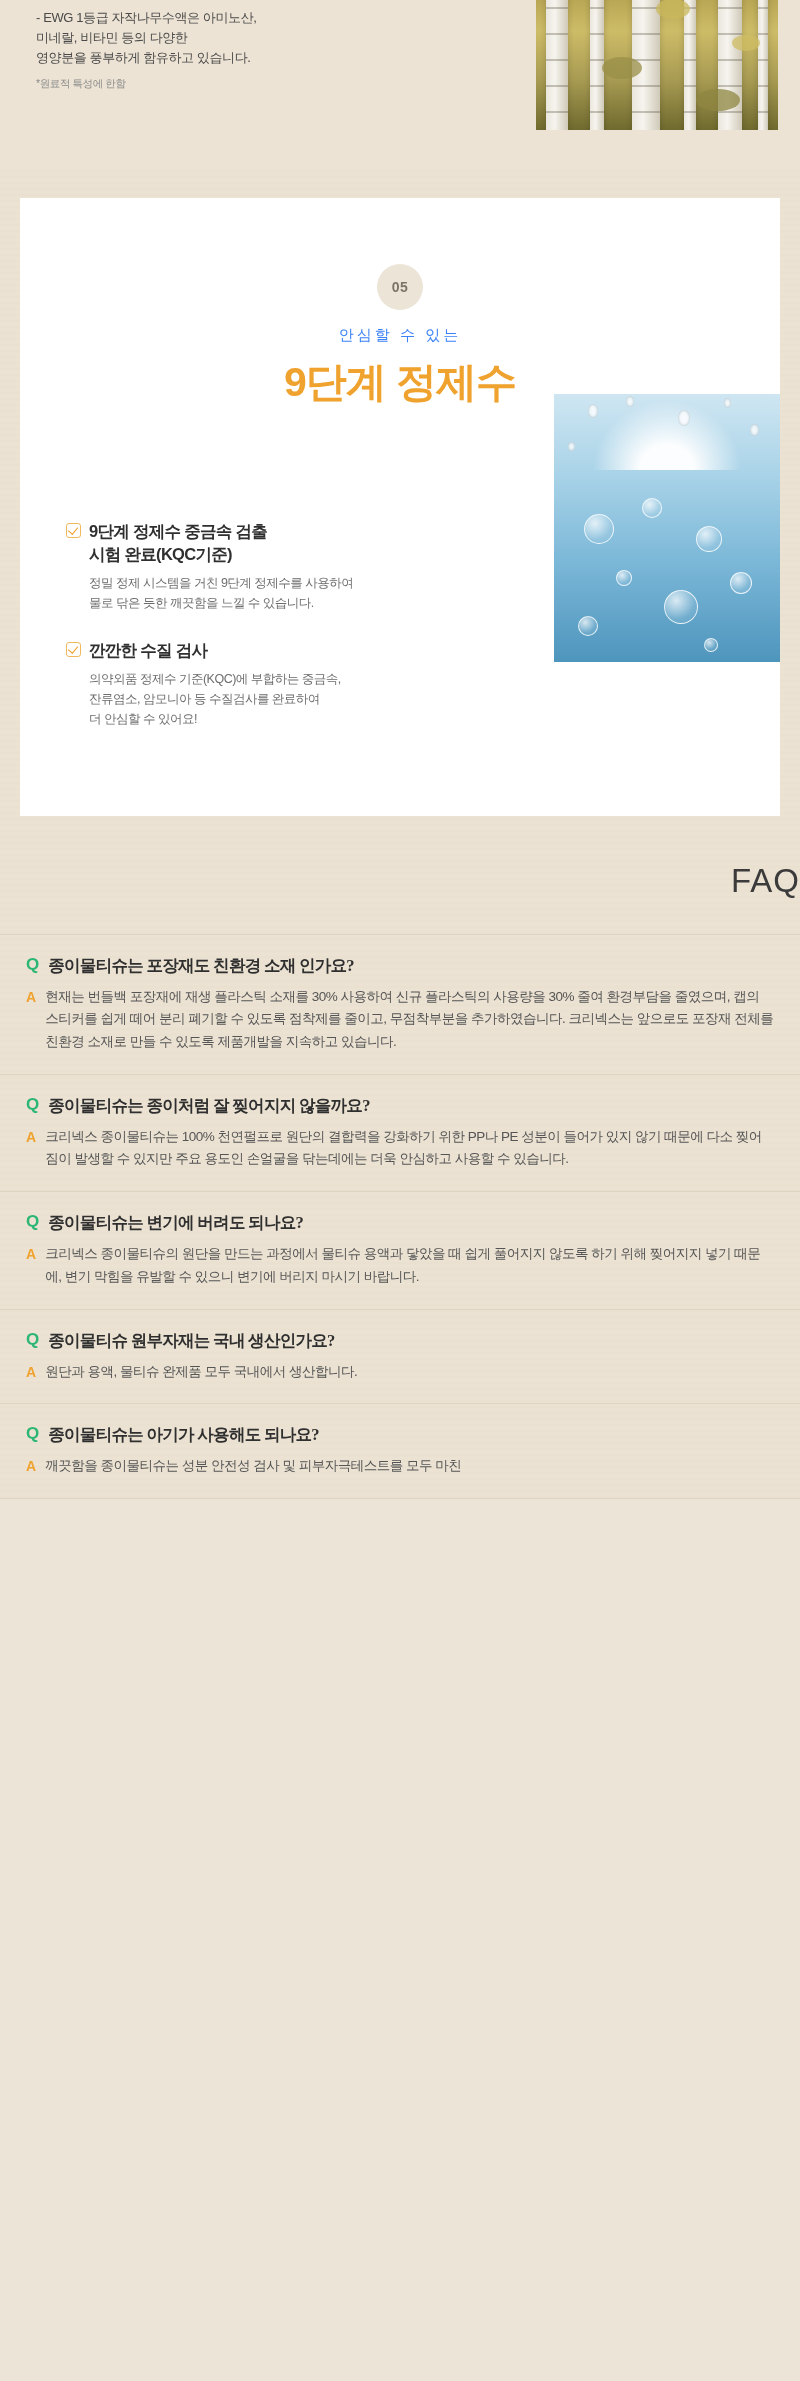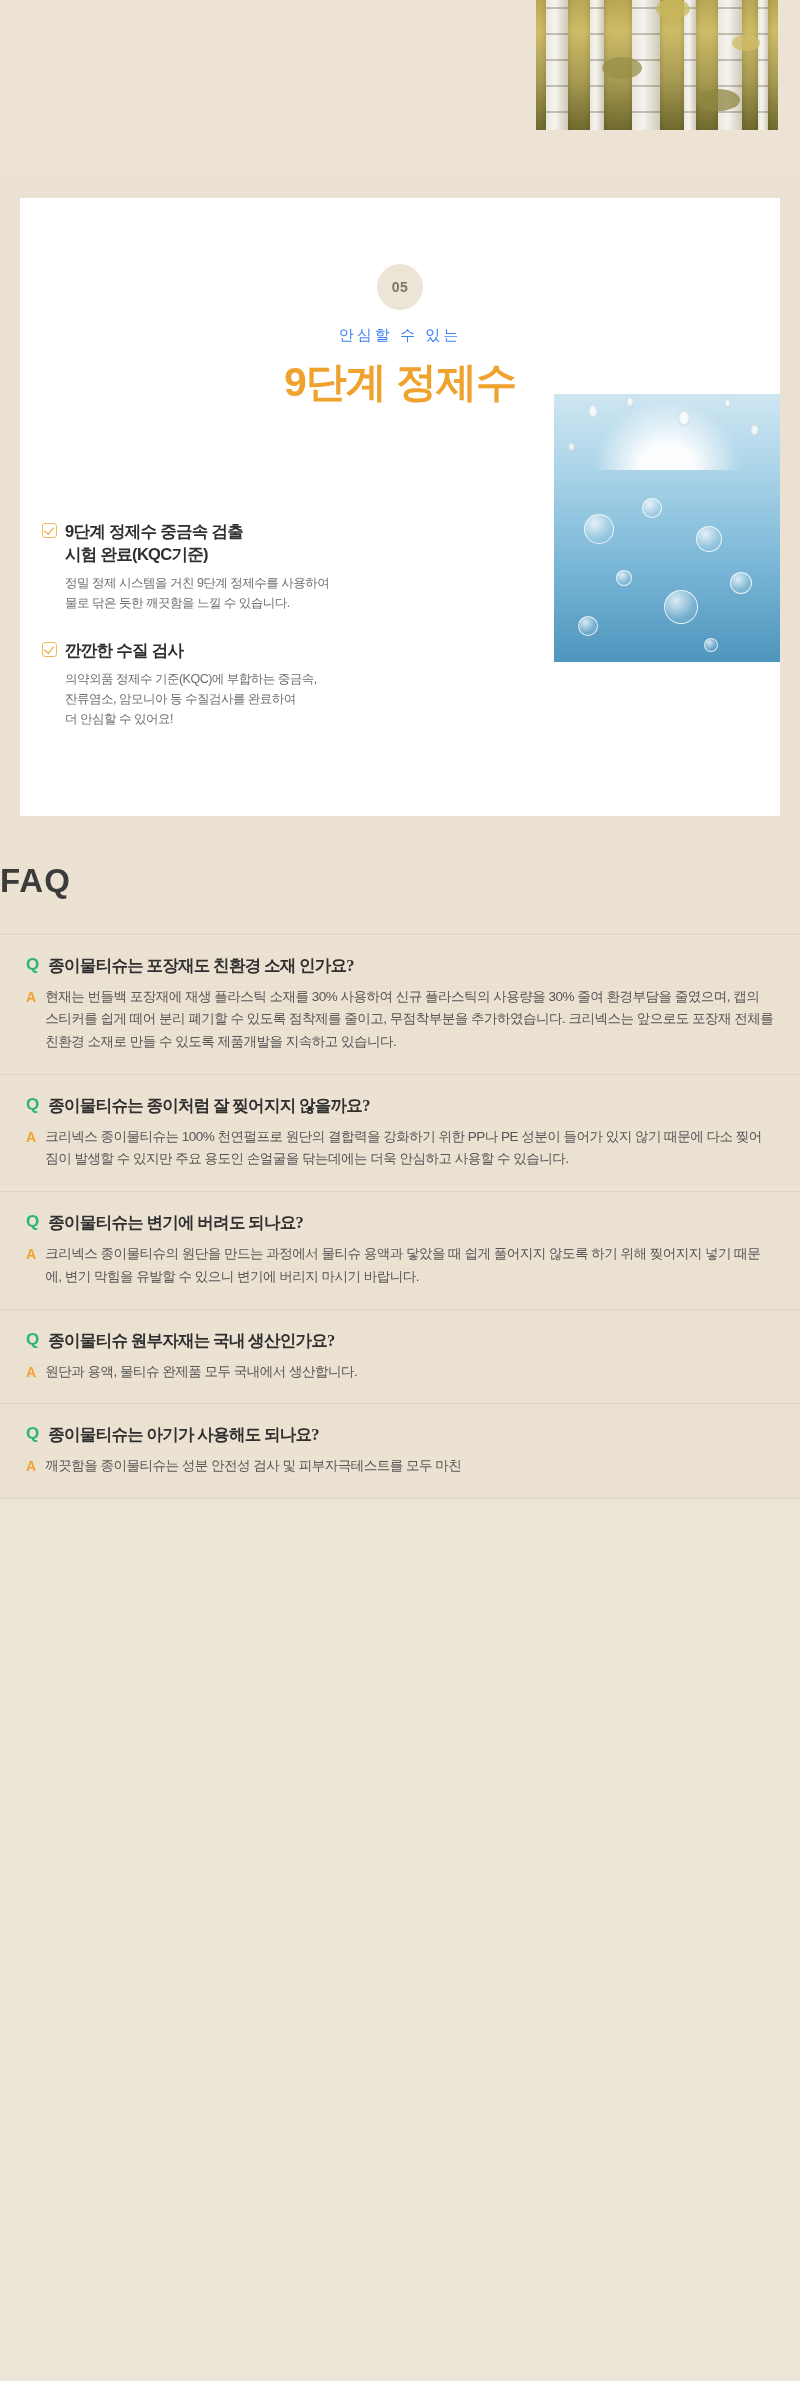--- a/index.html
+++ b/index.html
@@ -107,21 +107,21 @@
     border-radius: 50%;
     box-shadow: inset 0 0 3px rgba(0,60,90,.35);
   }
   .water-photo .bubble {
     position: absolute;
     border-radius: 50%;
     border: 1.5px solid rgba(255,255,255,.8);
     background: radial-gradient(circle at 35% 30%, rgba(255,255,255,.75), rgba(255,255,255,.12) 60%, rgba(255,255,255,0));
   }
 
-  .features { margin-top: 110px; padding-left: 22px; width: 340px; }
+  .features { margin-top: 110px; padding-left: 46px; width: 340px; }
   .feature { margin-bottom: 26px; }
   .feature-head {
     display: flex; align-items: flex-start; gap: 8px;
   }
   .chk {
     flex: 0 0 auto;
     width: 15px; height: 15px; margin-top: 3px;
     border: 1.4px solid #f0b95e;
     border-radius: 3px;
     position: relative;
@@ -141,23 +141,23 @@
   }
   .feature-desc {
     margin: 6px 0 0 23px;
     font-size: 12.5px; color: #6d6d6d; line-height: 1.62;
     letter-spacing: -0.5px;
   }
 
   
   .faq-wrap { padding: 46px 0 0 0; }
   .faq-title {
-    text-align: left;
+    text-align: right;
     font-size: 33px;
-    font-weight: bold;
+    font-weight: normal;
     color: #3b3b3b;
     letter-spacing: 1px;
     padding-bottom: 34px;
   }
   .faq-item {
     border-top: 1px solid #ded4c2;
     padding: 19px 26px 20px 26px;
   }
   .faq-item:last-child { border-bottom: 1px solid #ded4c2; }
   .faq-q { display: flex; gap: 9px; align-items: flex-start; }
@@ -177,20 +177,26 @@
   .a-text {
     font-size: 13.5px; color: #555; line-height: 1.68; letter-spacing: -0.5px;
   }
 </style>
 </head>
 <body>
 
 <div class="page">
 
   <section class="top">
+    <div class="top-text">
+      <div>- EWG 1등급 자작나무수액은 아미노산,</div>
+      <div>미네랄, 비타민 등의 다양한</div>
+      <div>영양분을 풍부하게 함유하고 있습니다.</div>
+      <div class="top-note">*원료적 특성에 한함</div>
+    </div>
 
     <div class="birch">
       <div class="trunk" style="left:10px;  width:22px;"></div>
       <div class="trunk" style="left:54px;  width:14px;"></div>
       <div class="trunk" style="left:96px;  width:28px;"></div>
       <div class="trunk" style="left:148px; width:12px;"></div>
       <div class="trunk" style="left:182px; width:24px;"></div>
       <div class="trunk" style="left:222px; width:10px;"></div>
 
       <div class="leaf" style="left:120px; top:34px;  width:34px; height:20px; background:#c9b85c;"></div>

